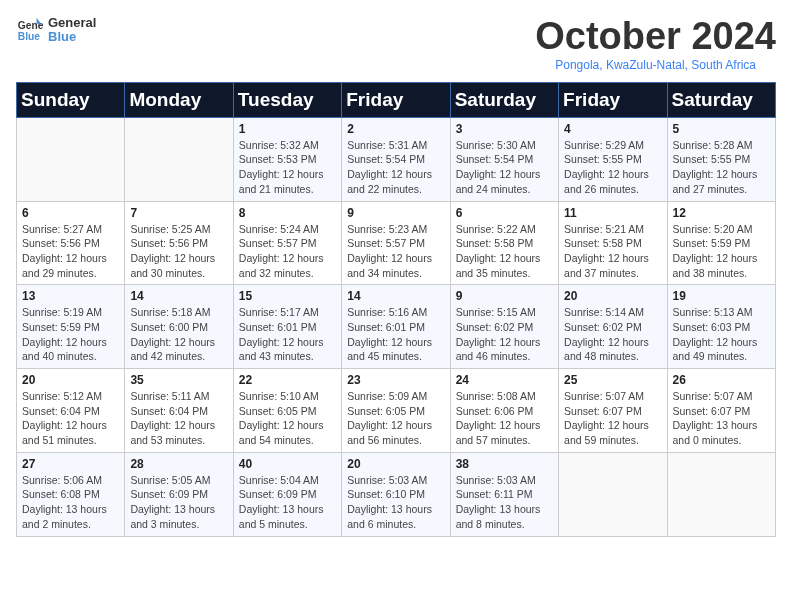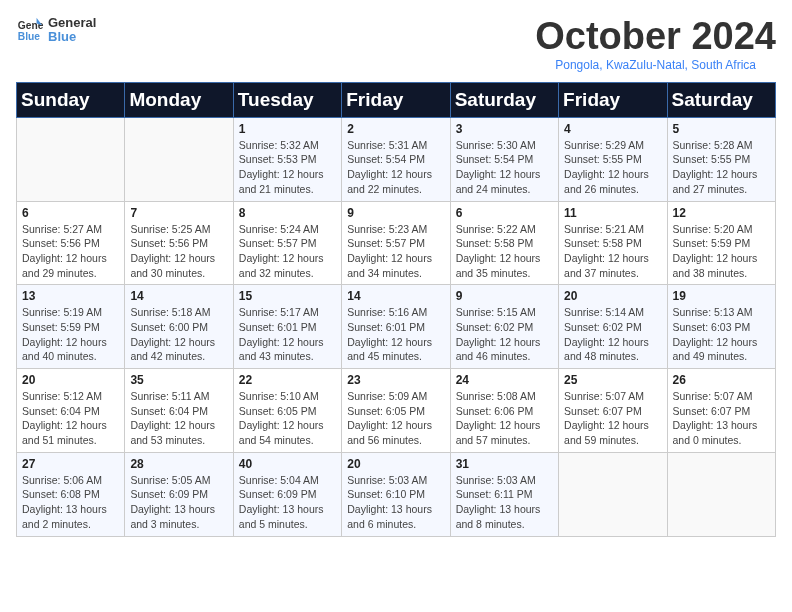--- a/index.html
+++ b/index.html
@@ -241,20 +241,20 @@
         </td>
         <td>
           <span class="day-num">40</span>
           <div class="day-detail">Sunrise: 5:04 AM<br>Sunset: 6:09 PM<br>Daylight: 13 hours and 5 minutes.</div>
         </td>
         <td>
           <span class="day-num">20</span>
           <div class="day-detail">Sunrise: 5:03 AM<br>Sunset: 6:10 PM<br>Daylight: 13 hours and 6 minutes.</div>
         </td>
         <td>
-          <span class="day-num">31</span>
+          <span class="day-num">38</span>
           <div class="day-detail">Sunrise: 5:03 AM<br>Sunset: 6:11 PM<br>Daylight: 13 hours and 8 minutes.</div>
         </td>
         <td class="empty-cell"></td>
         <td class="empty-cell"></td>
       </tr>
     </tbody>
 </table>
 
 </body></html>

